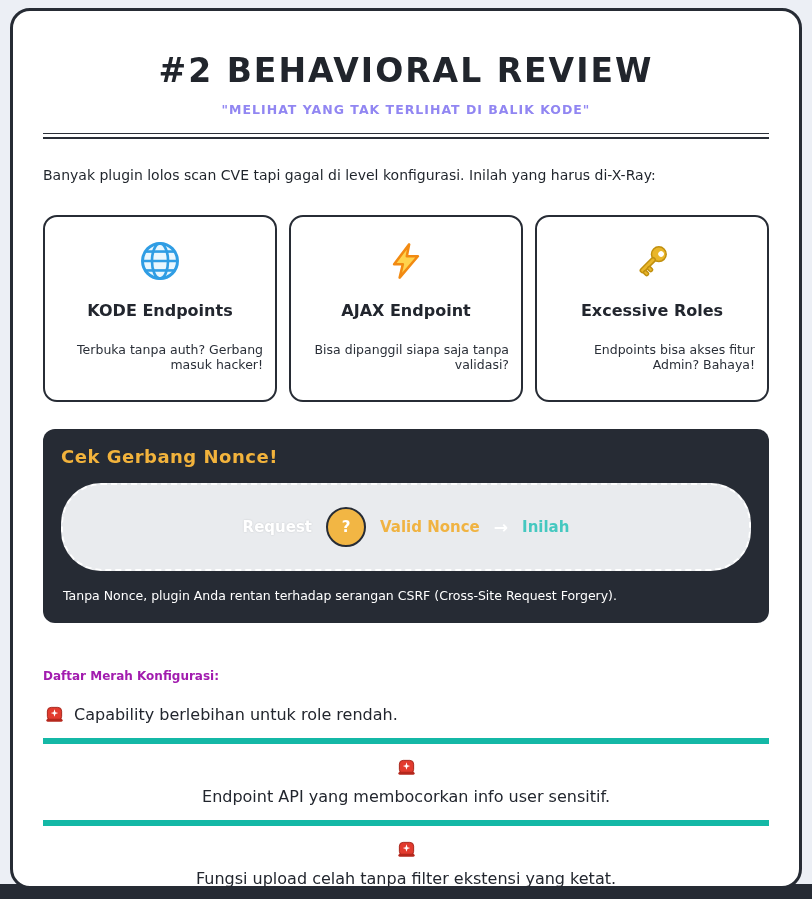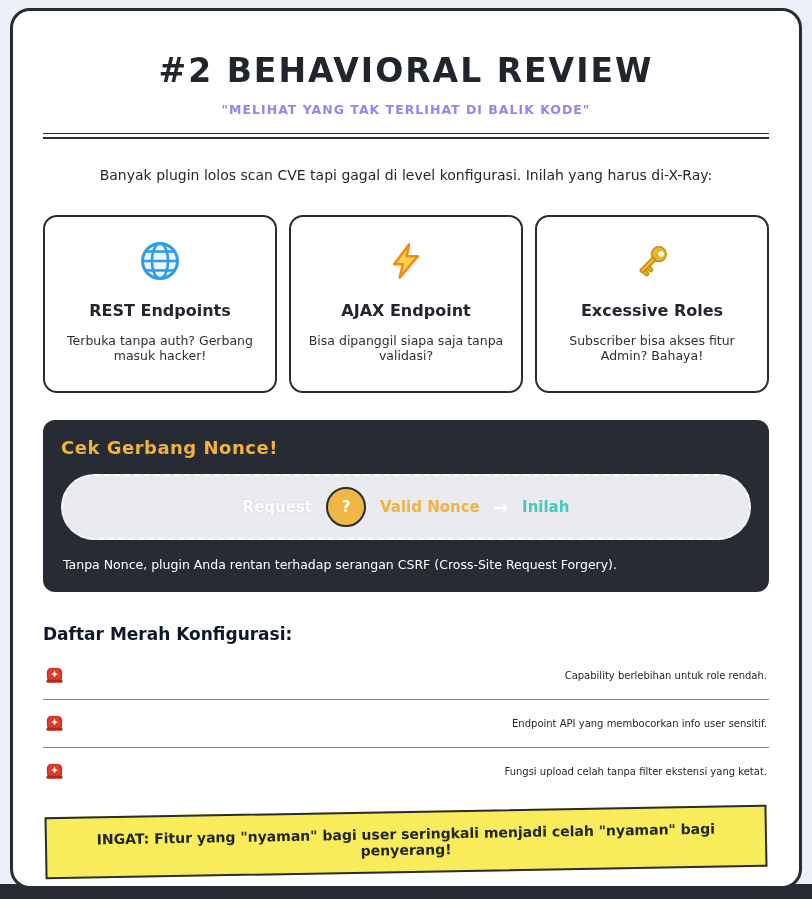--- a/index.html
+++ b/index.html
@@ -37,59 +37,59 @@
     color: #9186f2;
     margin-top: 12px;
   }
   .double-rule {
     margin-top: 16px;
     height: 6px;
     border-top: 1.5px solid #2a2f38;
     border-bottom: 2.5px solid #2a2f38;
   }
   .intro-text {
-    text-align: center;
+    text-align: left;
     font-size: 14px;
     margin-top: 28px;
     color: #1f242b;
   }
   .cards-row {
     display: flex;
     gap: 12px;
     margin-top: 32px;
   }
   .feature-card {
     flex: 1;
     border: 2px solid #272c35;
     border-radius: 14px;
     text-align: center;
     padding: 22px 12px 28px 12px;
     background: #ffffff;
   }
   .feature-card .icon-wrap { height: 44px; display: flex; align-items: center; justify-content: center; }
   .card-title { font-size: 16px; font-weight: 700; margin-top: 18px; color: #22262e; }
-  .card-desc  { font-size: 12.5px; margin-top: 13px; color: #2a2f38; }
+  .card-desc  { font-size: 12.5px; margin-top: 22px; color: #2a2f38; text-align: right; }
   .nonce-panel {
     margin-top: 27px;
     background: #262b34;
     border-radius: 12px;
     padding: 17px 18px 20px 18px;
   }
   .panel-heading {
     color: #f2b33c;
     font-size: 18px;
     font-weight: 700;
     letter-spacing: 0.5px;
   }
   .flow-pill {
     margin-top: 16px;
     background: #e9ebee;
     border: 2px dashed #ffffff;
     border-radius: 40px;
-    height: 66px;
+    height: 88px;
     display: flex;
     align-items: center;
     justify-content: center;
     gap: 14px;
   }
   .flow-request { color: #ffffff; font-weight: 700; font-size: 15px; text-shadow: 0 0 2px rgba(0,0,0,0.15); }
   .flow-circle {
     width: 40px; height: 40px;
     background: #f2b644;
     border: 2.5px solid #272c35;
@@ -102,36 +102,35 @@
   .flow-valid   { color: #f0b342; font-weight: 700; font-size: 15px; }
   .flow-arrow   { color: #ffffff; font-weight: 700; font-size: 17px; }
   .flow-execute { color: #45c8c0; font-weight: 700; font-size: 15px; }
   .panel-note {
     color: #ffffff;
     font-size: 12.5px;
     margin-top: 17px;
     padding-left: 2px;
   }
   .red-list-heading {
-    margin-top: 32px;
-    font-size: 17px;
-    font-weight: 700;
-    color: #0f172a;
+    margin-top: 46px;
+    font-size: 12px;
+    font-weight: 700;
+    color: #a21caf;
   }
   .red-list { list-style: none; margin-top: 8px; }
   .red-list li {
     display: flex;
     align-items: center;
     gap: 10px;
     padding: 14px 2px;
-    font-size: 10px;
+    font-size: 16px;
     color: #22262e;
-    justify-content: space-between;
-  }
-  .red-list li + li { border-top: 1px solid #14b8a6; }
+  }
+  .red-list li + li { border-top: 6px solid #14b8a6; flex-direction: column; }
   .warning-banner {
     margin: 16px 2px 0 2px;
     background: #f8ec5a;
     border: 2px solid #272c35;
     transform: rotate(-1deg);
     padding: 13px 10px;
     text-align: center;
     font-size: 14px;
     font-weight: 600;
     color: #22262e;
@@ -155,21 +154,21 @@
     <div class="feature-card">
       <div class="icon-wrap">
         <svg class="icon-svg" width="42" height="42" viewBox="0 0 24 24">
           <circle cx="12" cy="12" r="10" fill="#eaf7fe" stroke="#2f9de4" stroke-width="1.7"></circle>
           <ellipse cx="12" cy="12" rx="4.6" ry="10" fill="none" stroke="#2f9de4" stroke-width="1.5"></ellipse>
           <line x1="2" y1="12" x2="22" y2="12" stroke="#2f9de4" stroke-width="1.5"></line>
           <line x1="3.7" y1="6.6" x2="20.3" y2="6.6" stroke="#2f9de4" stroke-width="1.5"></line>
           <line x1="3.7" y1="17.4" x2="20.3" y2="17.4" stroke="#2f9de4" stroke-width="1.5"></line>
         </svg>
       </div>
-      <div class="card-title">REST Endpoints</div>
+      <div class="card-title">KODE Endpoints</div>
       <div class="card-desc">Terbuka tanpa auth? Gerbang masuk hacker!</div>
     </div>
 
     <div class="feature-card">
       <div class="icon-wrap">
         <svg class="icon-svg" width="38" height="38" viewBox="0 0 24 24">
           <path d="M14 1.5 L4.5 14 H10 L8 22.5 L19.5 9 H12.5 Z" fill="#ffd34d" stroke="#f28a12" stroke-width="1.6" stroke-linejoin="round"></path>
         </svg>
       </div>
       <div class="card-title">AJAX Endpoint</div>
@@ -182,21 +181,21 @@
           <g transform="rotate(45 12 12)" fill="#e9b62a" stroke="#c08f0e" stroke-width="0.9">
             <circle cx="12" cy="6.2" r="4.4"></circle>
             <circle cx="12.9" cy="5.2" r="1.7" fill="#ffffff" stroke="none"></circle>
             <rect x="10.7" y="9.8" width="2.6" height="11.5" rx="1.2"></rect>
             <rect x="13" y="15.2" width="3.2" height="2.1" rx="0.8"></rect>
             <rect x="13" y="18.6" width="3.2" height="2.1" rx="0.8"></rect>
           </g>
         </svg>
       </div>
       <div class="card-title">Excessive Roles</div>
-      <div class="card-desc">Subscriber bisa akses fitur Admin? Bahaya!</div>
+      <div class="card-desc">Endpoints bisa akses fitur Admin? Bahaya!</div>
     </div>
 
   </div>
 
   <div class="nonce-panel">
     <div class="panel-heading">Cek Gerbang Nonce!</div>
     <div class="flow-pill">
       <span class="flow-request">Request</span>
       <span class="flow-circle">?</span>
       <span class="flow-valid">Valid Nonce</span>

